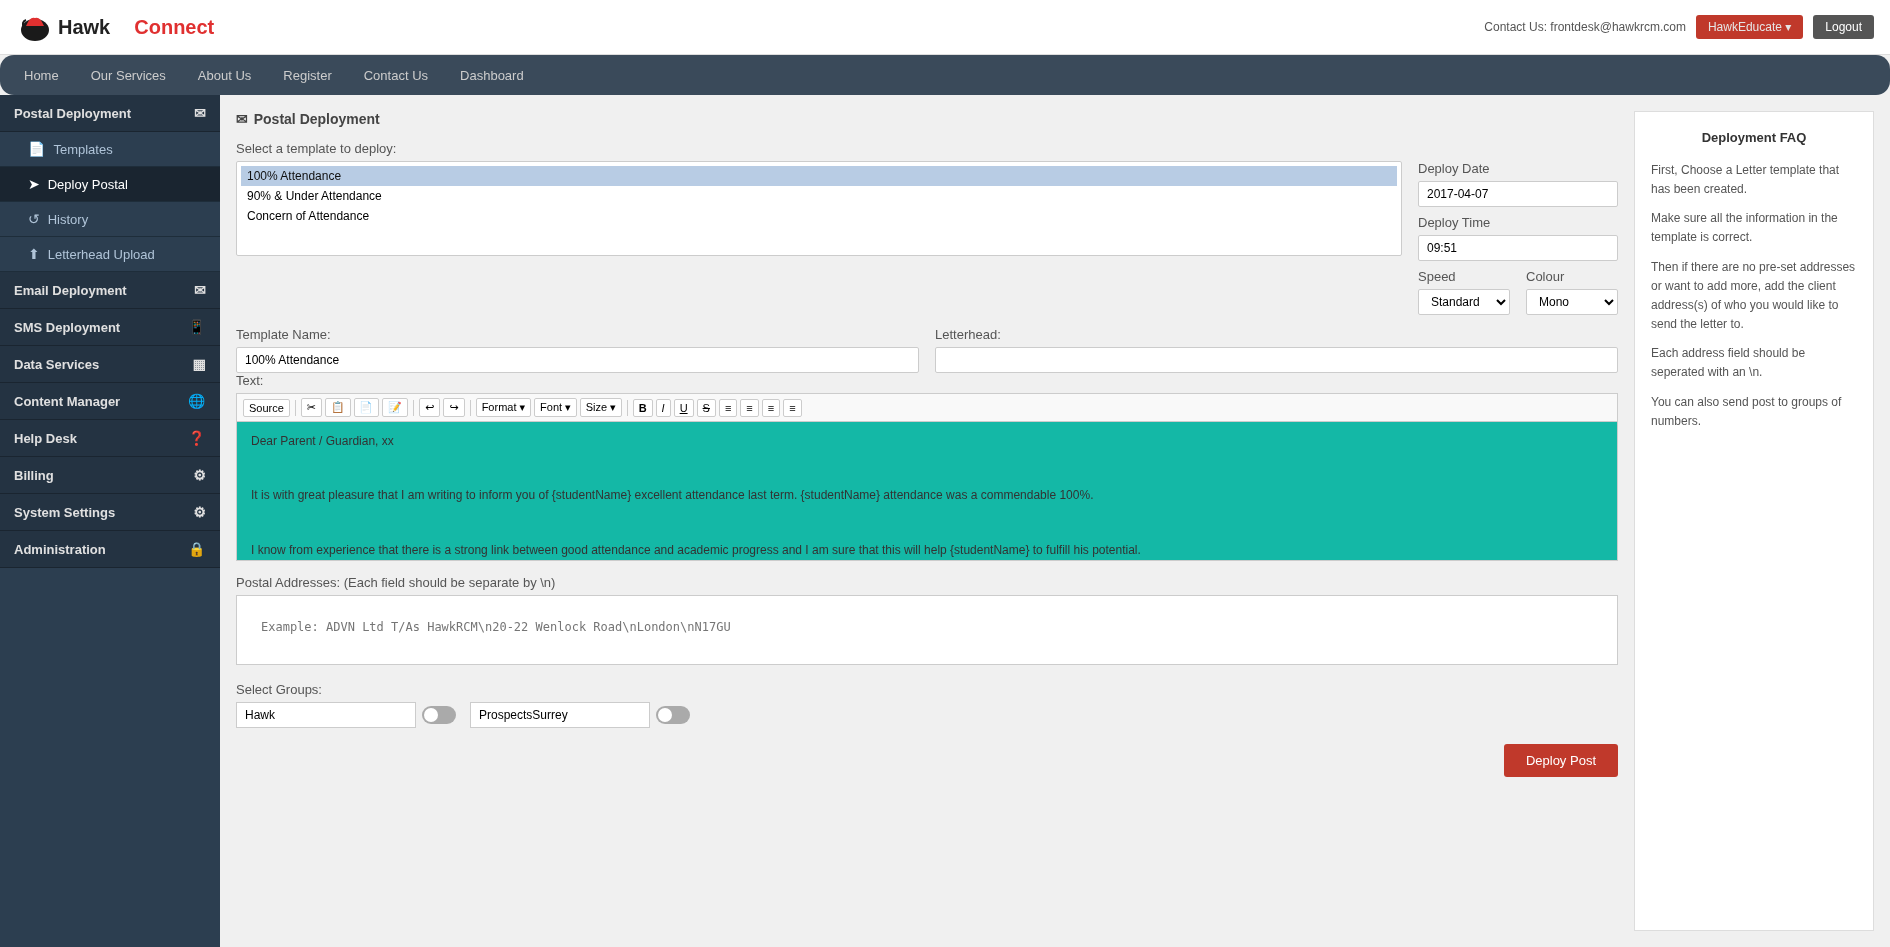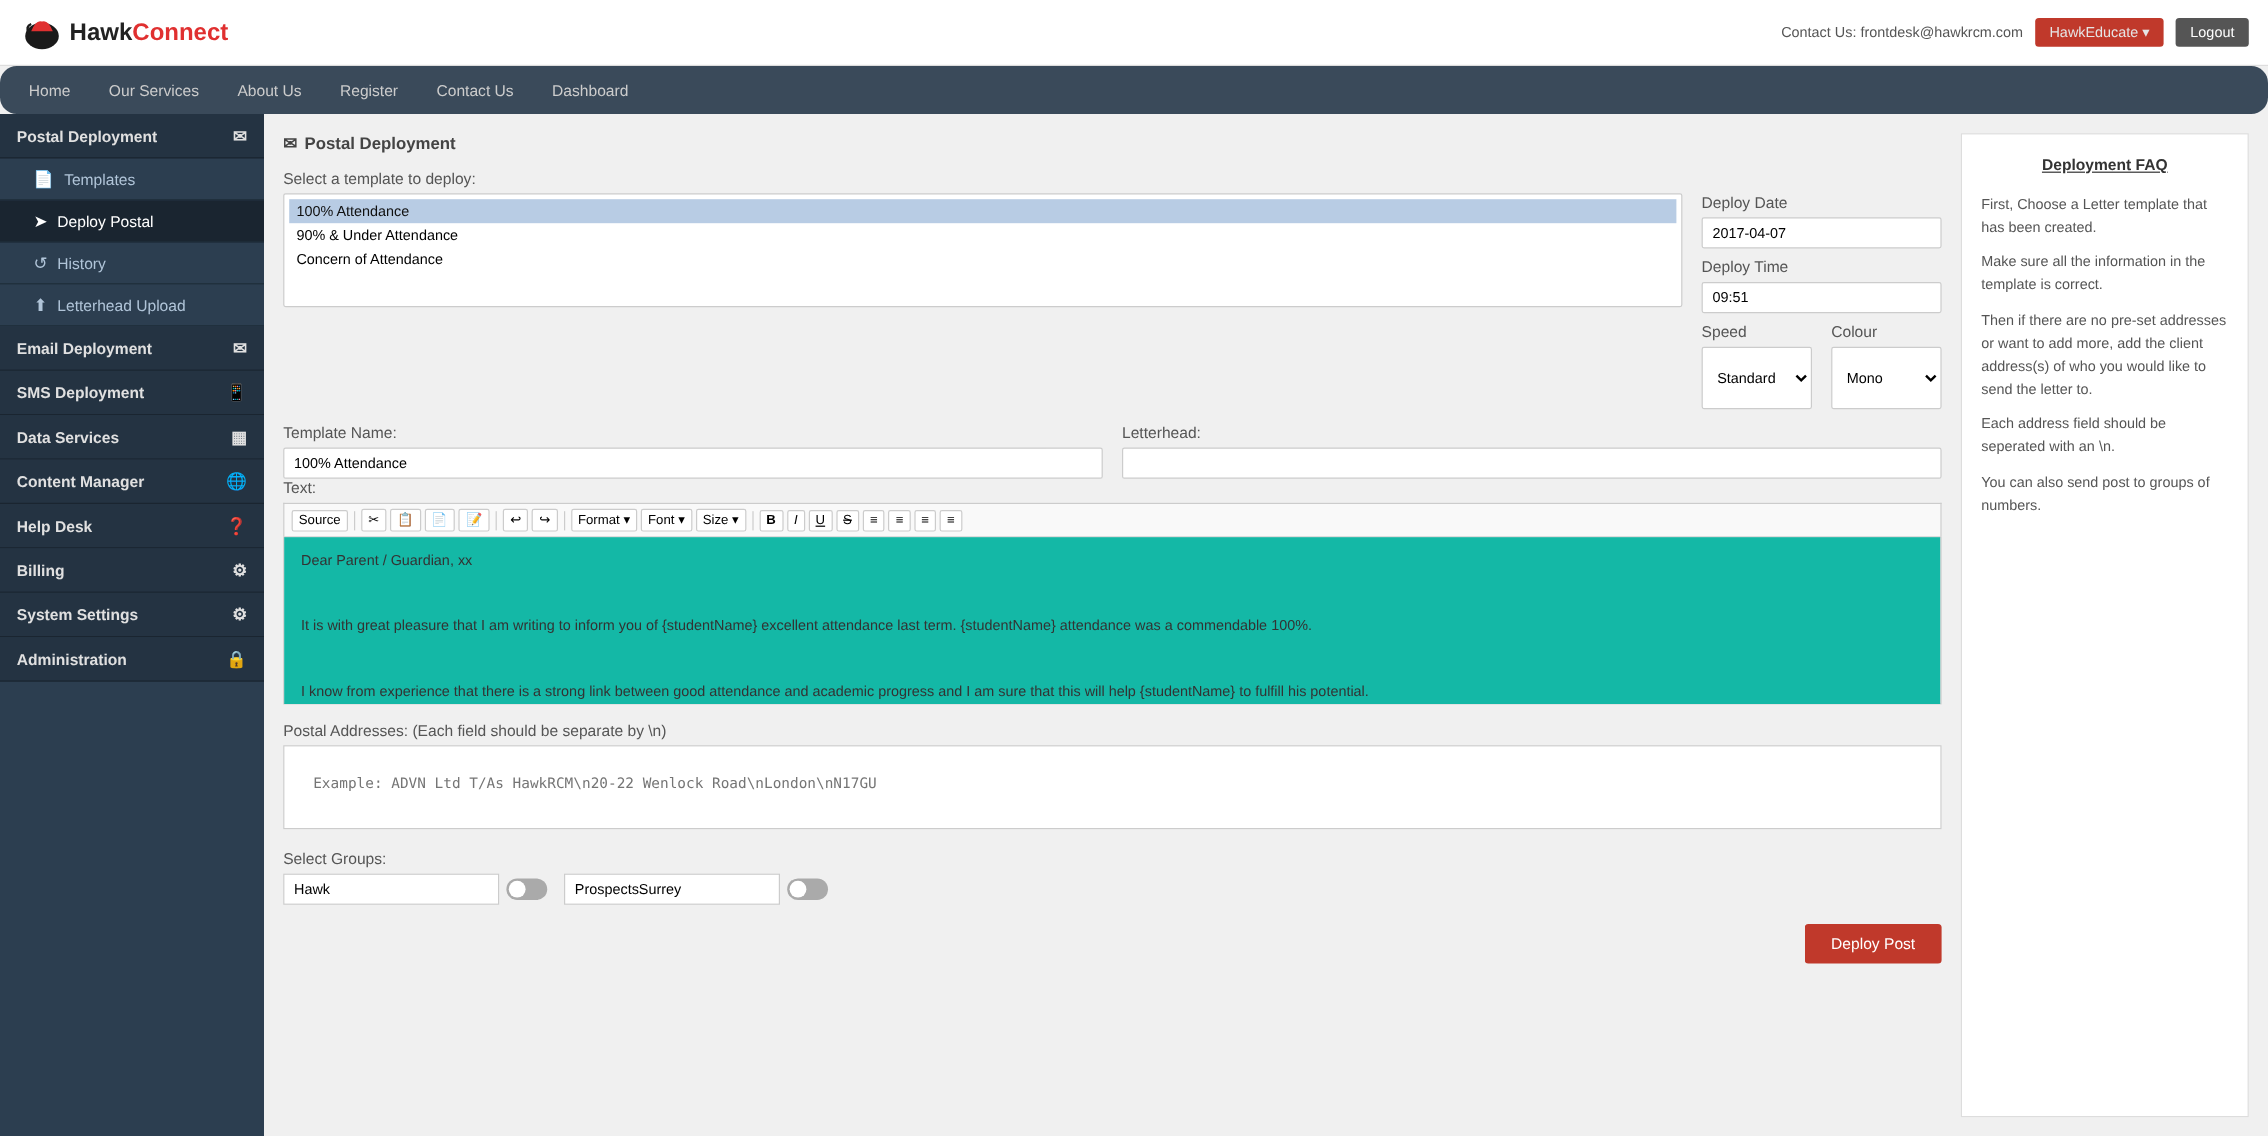--- a/index.html
+++ b/index.html
@@ -10,21 +10,21 @@
       background: #fff;
       border-bottom: 1px solid #ddd;
       display: flex;
       align-items: center;
       justify-content: space-between;
       padding: 0 16px;
       height: 55px;
     }
     .logo { display: flex; align-items: center; }
     .logo-hawk { color: #222; }
-    .logo-connect { color: #e03030; }
+    .logo-connect { color: #e03030; margin-left: 24px; }
     .logo-icon { width: 38px; height: 38px; margin-right: 4px; }
     .top-right { display: flex; align-items: center; gap: 10px; font-size: 12px; color: #555; }
     .btn-hawkeducate {
       background: #c0392b;
       color: #e5e5e5;
       border: none;
       padding: 5px 12px;
       border-radius: 3px;
       cursor: pointer;
       font-size: 12px;
@@ -132,21 +132,21 @@
       background: #fff;
       padding: 5px 8px;
       font-size: 12px;
       border-radius: 2px;
       width: 100%;
     }
     .speed-colour-row { display: flex; gap: 16px; }
     .select-field {
       border: 1px solid #ccc;
       background: #fff;
-      padding: 17px 8px;
+      padding: 4px 8px;
       font-size: 12px;
       border-radius: 2px;
       width: 100%;
     }
 
     .template-name-row { display: flex; gap: 16px; margin-bottom: 0; }
     .template-name-field { flex: 1; }
     .letterhead-field { flex: 1; }
 
     .text-editor-section { margin-bottom: 14px; }
@@ -220,21 +220,20 @@
       padding: 16px;
       flex-shrink: 0;
       font-size: 12px;
       color: #555;
       line-height: 1.6;
     }
     .faq-title {
       font-size: 13px;
       font-weight: bold;
       text-align: center;
-      text-decoration: underline;
       margin-bottom: 12px;
       color: #333;
     }
     .faq-para { margin-bottom: 10px; }
 
     
     .template-listbox::-webkit-scrollbar { width: 8px; }
     .template-listbox::-webkit-scrollbar-thumb { background: #bbb; }
   </style>
 </head>

